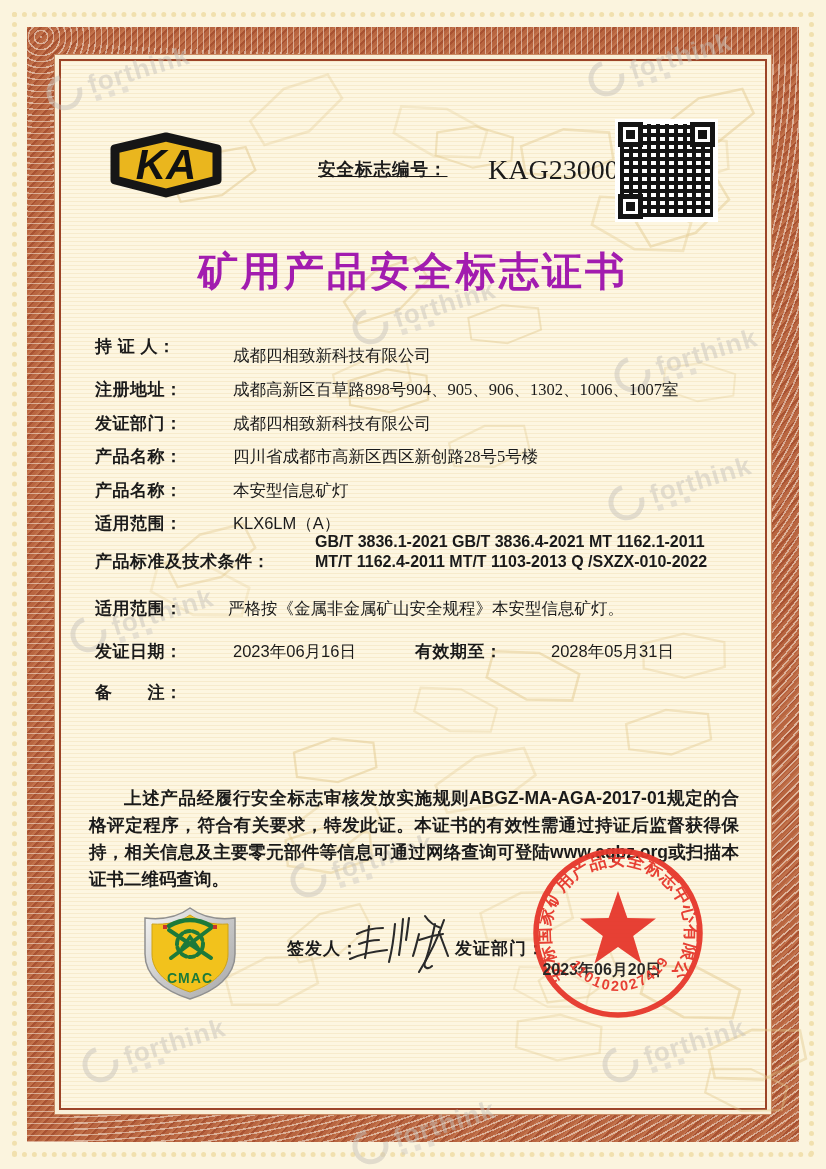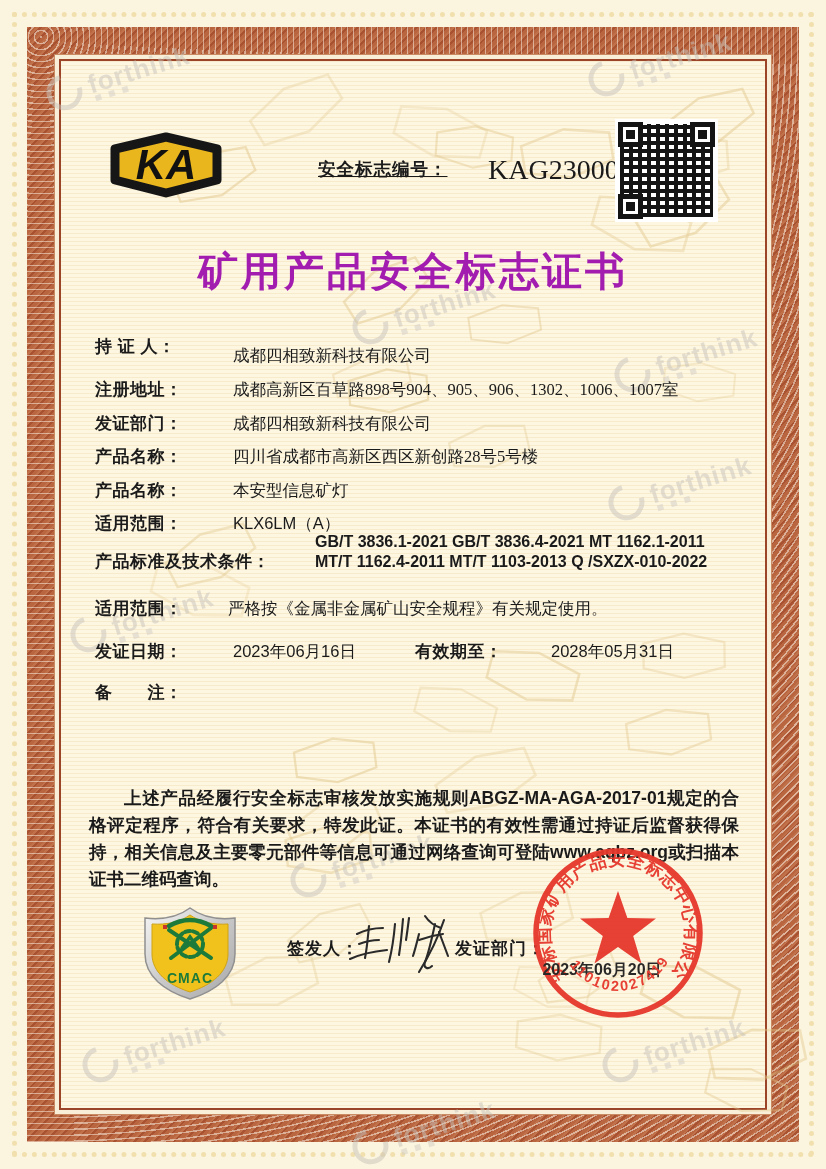--- a/index.html
+++ b/index.html
@@ -308,21 +308,21 @@
     <div>
       <span class="flabel" style="top:512px">适用范围：</span>
       <span class="fvalue" style="top:513px">KLX6LM（A）</span>
     </div>
     <div>
       <span class="flabel" style="top:550px">产品标准及技术条件：</span>
       <div class="std-value">GB/T 3836.1-2021 GB/T 3836.4-2021 MT 1162.1-2011 MT/T 1162.4-2011 MT/T 1103-2013 Q /SXZX-010-2022</div>
     </div>
     <div>
       <span class="flabel" style="top:597px">适用范围：</span>
-      <span class="fvalue kai" style="left:200px; top:598px">严格按《金属非金属矿山安全规程》有关规定使用。</span>
+      <span class="fvalue kai" style="left:200px; top:598px">严格按《金属非金属矿山安全规程》本安型信息矿灯。</span>
     </div>
 
     <span class="flabel" style="top:640px">发证日期：</span>
     <span class="fvalue" style="top:641px">2023年06月16日</span>
     <span class="flabel" style="left:415px; top:640px">有效期至：</span>
     <span class="fvalue" style="left:523px; top:641px">2028年05月31日</span>
 
     <span class="flabel" style="top:681px">备　　注：</span>
 
     <p class="statement">上述产品经履行安全标志审核发放实施规则ABGZ-MA-AGA-2017-01规定的合格评定程序，符合有关要求，特发此证。本证书的有效性需通过持证后监督获得保持，相关信息及主要零元部件等信息可通过网络查询可登陆www.aqbz.org或扫描本证书二维码查询。</p>

